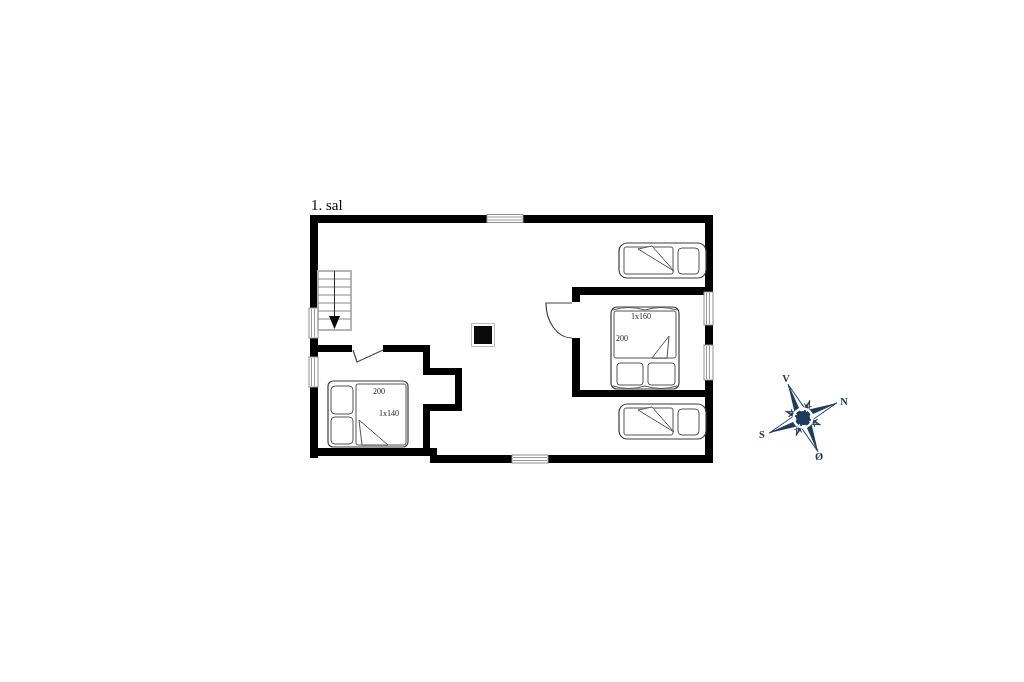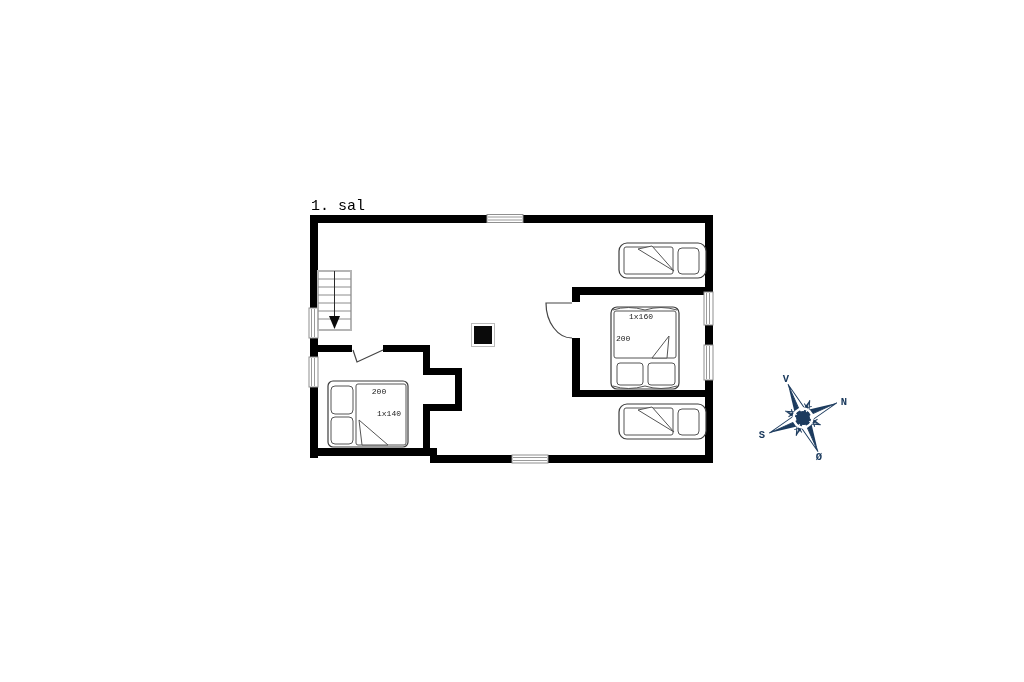--- a/index.html
+++ b/index.html
@@ -1,21 +1,21 @@
 <!DOCTYPE html>
 <html><head>
 <meta charset="utf-8">
 <style>
   html,body{margin:0;padding:0;background:#ffffff;}
   .stage{
     position:relative;
     width:1024px;height:682px;
     background:#ffffff;
     overflow:hidden;
-    font-family:Liberation Mono, monospace;
+    font-family:Liberation Serif, serif;
   }
   .stage svg{position:absolute;left:0;top:0;}
   .wall{fill:#000000;stroke:none;}
   .win-frame{fill:#ffffff;stroke:#8f8f8f;stroke-width:1;}
   .win-line{stroke:#9a9a9a;stroke-width:1;fill:none;}
   .stair-box{fill:#ffffff;stroke:#b5b5b5;stroke-width:2;}
   .stair-tread{stroke:#8c8c8c;stroke-width:1;}
   .stair-axis{stroke:#2b2b2b;stroke-width:1;fill:none;}
   .stair-arrow{fill:#0a0a0a;}
   .chimney-outline{fill:none;stroke:#bbbbbb;stroke-width:1;}

